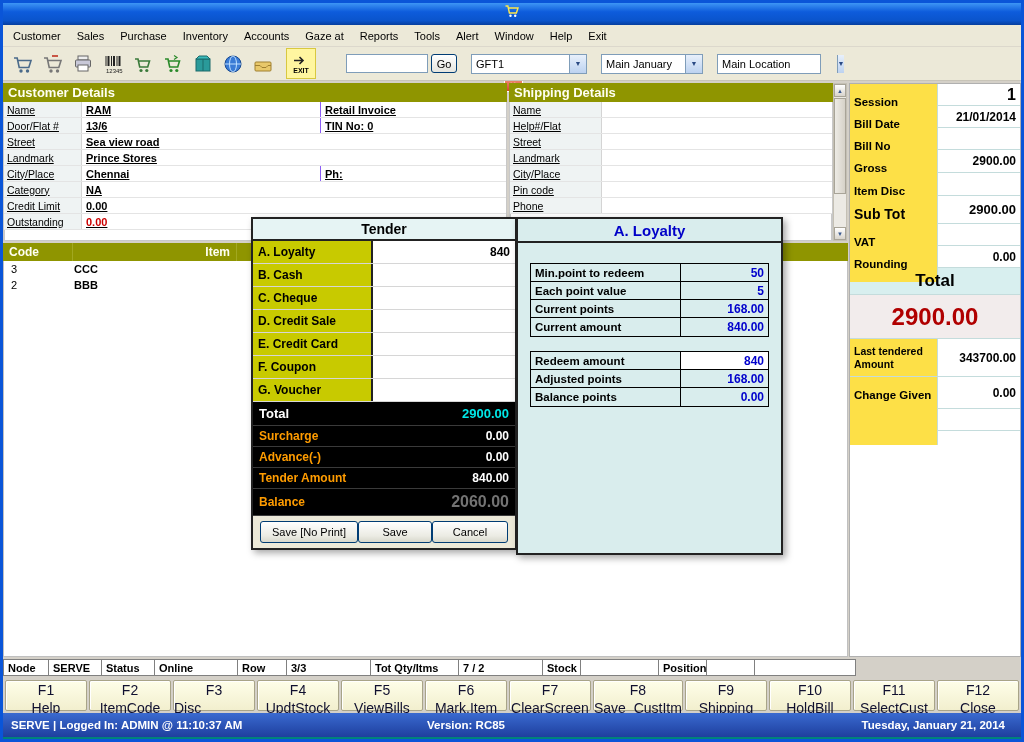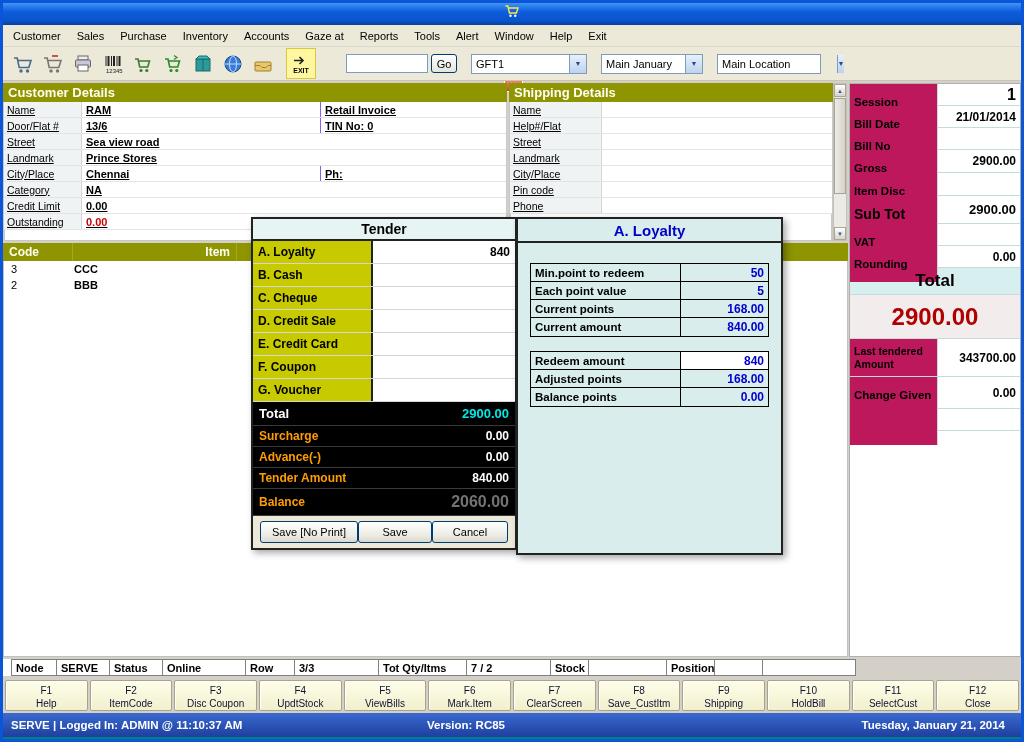--- a/index.html
+++ b/index.html
@@ -52,21 +52,21 @@
 .ih-code{width:70px;padding-left:6px;align-self:stretch;display:flex;align-items:center;border-right:1px solid #A2A820;}
 .ih-item{width:164px;text-align:right;padding-right:6px;align-self:stretch;display:flex;align-items:center;justify-content:flex-end;border-right:1px solid #A2A820;}
 .item-body{left:0;top:258px;width:845px;height:396px;background:#fff;border:1px solid #C0C0C0;border-top:none;}
 .i-row{display:flex;height:16px;align-items:center;}
 .i-code{width:70px;padding-left:7px;}
 .i-name{font-weight:bold;}
 
 
 .session{left:846px;top:80px;width:172px;height:574px;background:#fff;border:1px solid #B0B0B0;}
 .s-row{display:flex;border-bottom:1px solid #C4DCDC;}
-.s-label{width:88px;background:#be185d;padding:18px 4px;font-weight:bold;font-size:11.5px;border-right:1px solid #C4DCDC;display:flex;align-items:center;}
+.s-label{width:88px;background:#fde047;padding:18px 4px;font-weight:bold;font-size:11.5px;border-right:1px solid #C4DCDC;display:flex;align-items:center;}
 .s-value{flex:1;display:flex;align-items:center;justify-content:flex-end;padding:2px 4px;font-weight:bold;font-size:12px;}
 .s-row.subtot .s-label{font-size:14px;}
 .s-row.subtot .s-value{font-size:13px;}
 .s-row.session1 .s-value{font-size:16px;}
 .total-head{height:27px;background:#D8EFEF;display:flex;align-items:center;justify-content:center;font-size:17px;font-weight:bold;border-bottom:1px solid #C4DCDC;}
 .total-big{height:44px;background:#F2ECEC;display:flex;align-items:center;justify-content:center;font-size:24px;font-weight:bold;color:#B00000;border-bottom:1px solid #C4DCDC;}
 .lt .s-label{font-size:10.5px;line-height:1.15;}
 .s-row.empty{height:22px;}
 
 
@@ -94,23 +94,23 @@
 .loy-table.second{margin-top:14px;}
 .l-row{display:flex;height:18px;border-bottom:1px solid #000;}
 .l-row:last-child{border-bottom:none;}
 .l-label{width:150px;border-right:1px solid #000;display:flex;align-items:center;padding-left:4px;font-weight:bold;font-size:11.5px;}
 .l-value{flex:1;display:flex;align-items:center;justify-content:flex-end;padding-right:4px;color:#0000CC;font-weight:bold;font-size:12px;}
 .l-value.editing{background:#fff;}
 
 
 .statusrow{left:0;top:656px;width:853px;height:17px;display:flex;background:#fff;}
 .st-cell{border:1px solid #808080;border-left:none;display:flex;align-items:center;padding-left:4px;font-weight:bold;font-size:11px;overflow:hidden;white-space:nowrap;}
-.st-cell.first{border-left:1px solid #808080;margin-left:8px;}
+.st-cell.first{border-left:1px solid #808080;}
 .fkeys{left:0;top:675px;width:1018px;height:35px;background:#D4D0C8;display:flex;gap:2px;padding:2px;}
-.fkey{flex:1;background:linear-gradient(180deg,#FEFEE9,#F2EFCE);border:1px solid #A8A488;border-radius:2px;box-shadow:inset 1px 1px 0 #fff;display:flex;flex-direction:column;align-items:center;justify-content:flex-end;font-size:10px;line-height:1.3;color:#101030;}
+.fkey{flex:1;background:linear-gradient(180deg,#FEFEE9,#F2EFCE);border:1px solid #A8A488;border-radius:2px;box-shadow:inset 1px 1px 0 #fff;display:flex;flex-direction:column;align-items:center;justify-content:flex-start;font-size:14px;line-height:1.3;color:#101030;}
 .footer{left:0;top:710px;width:1018px;height:24px;background:linear-gradient(180deg,#3A6AD0,#1E3F9E);color:#fff;font-weight:bold;font-size:11.5px;display:flex;align-items:center;}
 .foot-left{padding-left:8px;width:424px;white-space:nowrap;}
 .foot-center{width:190px;white-space:nowrap;}
 .foot-right{flex:1;text-align:right;padding-right:16px;white-space:nowrap;}
 .teal-strip{left:0;top:734px;width:1018px;height:2px;background:#00837B;}
 </style>
 </head>
 <body>
 
 <div class="abs titlebar">

